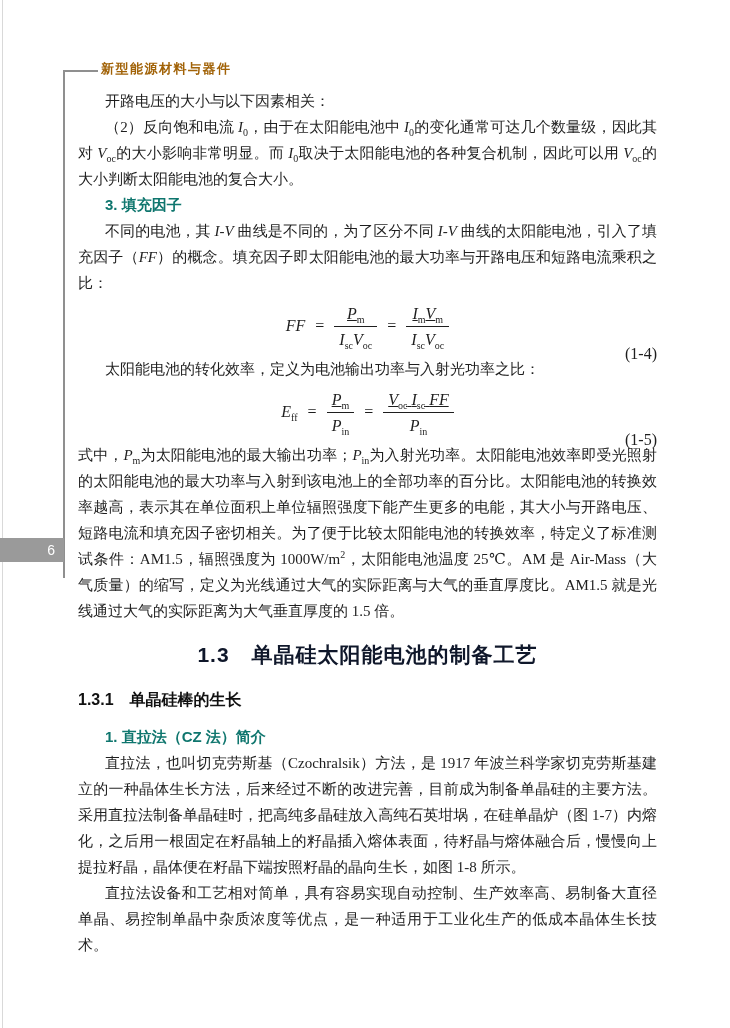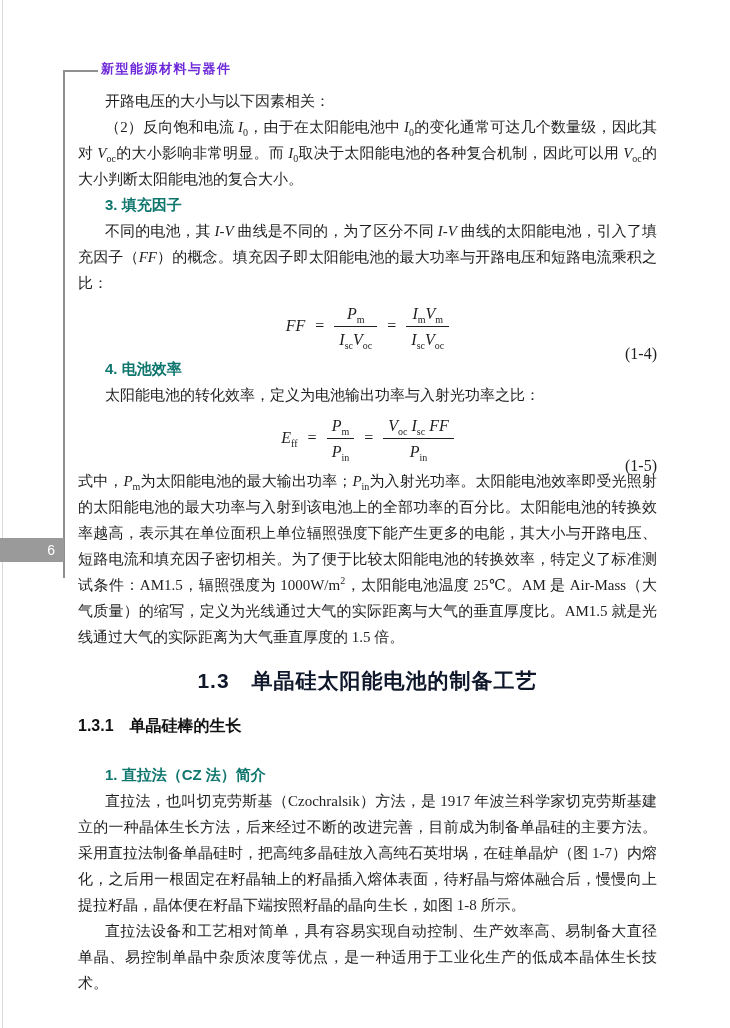--- a/index.html
+++ b/index.html
@@ -25,21 +25,21 @@
   }
   .page-tab {
     position: absolute; left: 0; top: 538px; width: 64px; height: 24px;
     background: #9a9a9a; color: #ffffff;
     font-family: "Liberation Sans", sans-serif; font-size: 14px;
     line-height: 24px; text-align: right; padding-right: 9px;
   }
   .header-title {
     position: absolute; left: 101px; top: 60px;
     font-family: "Liberation Sans", sans-serif; font-weight: bold;
-    font-size: 13px; letter-spacing: 1.5px; color: #6d28d9;
+    font-size: 13px; letter-spacing: 1.5px; color: #a16207;
   }
   .content {
     position: absolute; left: 78px; top: 88px; width: 579px;
     font-size: 15px; line-height: 26px; text-align: justify;
   }
   p.body { text-indent: 1.8em; }
   p.noindent { text-indent: 0; }
   .h-run {
     font-family: "Liberation Sans", sans-serif; font-weight: bold;
     font-size: 15px; text-indent: 1.8em; text-align: left; color: #0f766e;
@@ -50,30 +50,30 @@
     text-align: center; text-indent: 0;
     font-family: "Liberation Sans", sans-serif; font-weight: bold;
     font-size: 21px; line-height: 30px; color: #0f172a;
     margin: 16px 0 18px;
     letter-spacing: 1px;
   }
   .subsection-heading {
     text-align: left; text-indent: 0;
     font-family: "Liberation Sans", sans-serif; font-weight: bold;
     font-size: 16px; line-height: 24px; color: #111;
-    margin: 0 0 24px;
+    margin: 0 0 12px;
   }
   .equation {
     position: relative; display: flex; align-items: center;
     min-height: 56px; margin: 2px 0; font-size: 16px; text-indent: 0;
   }
   .eq-body { margin: 0 auto; display: inline-flex; align-items: center; }
   .eq-rel { margin: 0 10px; }
   .frac { display: inline-flex; flex-direction: column; text-align: center; }
-  .frac .num { display: block; padding: 0 5px 1px; border-bottom: 1.5px solid #1e1e1e; line-height: 23px; }
+  .frac .num { display: block; padding: 0 5px 1px; border-bottom: 1.5px solid #1e1e1e; line-height: 23px; text-decoration: underline; }
   .frac .den { display: block; padding: 1px 5px 0; line-height: 23px; text-align: center; }
   .eq-number { position: absolute; right: 0; top: 50%; transform: translateY(-50%); margin-top: 28px; }
 </style>
 </head>
 <body>
 
 <div class="scan-edge"></div>
 <div class="rule-v"></div>
 <div class="rule-h"></div>
 
@@ -101,21 +101,20 @@
       </span>
       <span class="eq-rel">=</span>
       <span class="frac">
         <span class="num"><i>I</i><sub>m</sub><i>V</i><sub>m</sub></span>
         <span class="den"><i>I</i><sub>sc</sub><i>V</i><sub>oc</sub></span>
       </span>
     </span>
     <span class="eq-number">(1-4)</span>
   </div>
 
-  <p class="h-run">4. 电池效率</p>
   <p class="body">太阳能电池的转化效率，定义为电池输出功率与入射光功率之比：</p>
 
   <div class="equation">
     <span class="eq-body">
       <span><i>E</i><sub>ff</sub></span>
       <span class="eq-rel">=</span>
       <span class="frac">
         <span class="num"><i>P</i><sub>m</sub></span>
         <span class="den"><i>P</i><sub>in</sub></span>
       </span>

